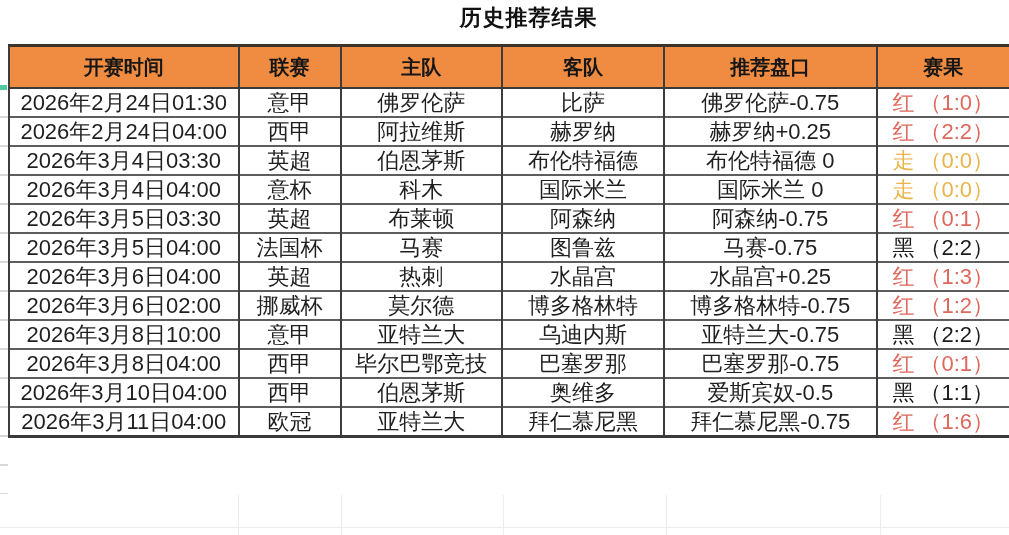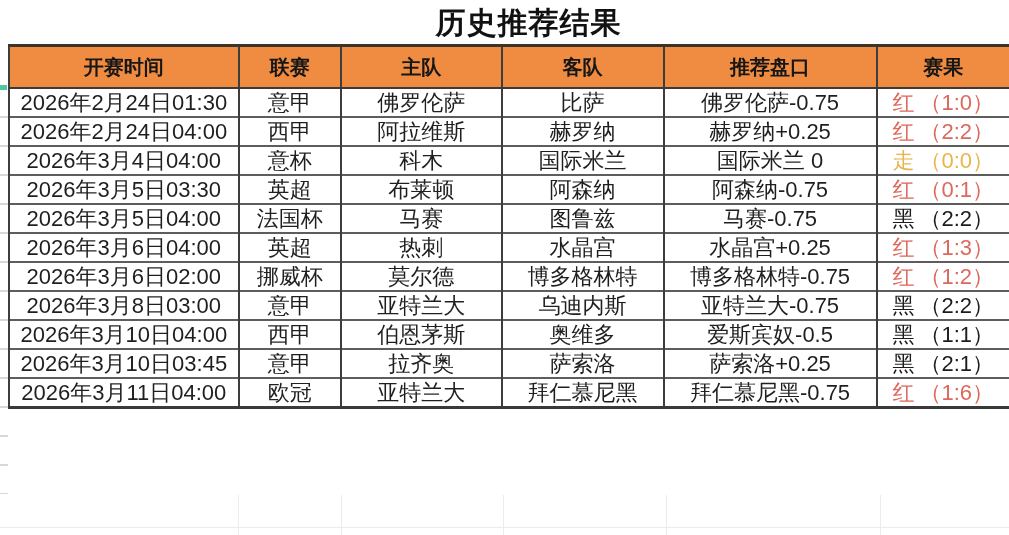--- a/index.html
+++ b/index.html
@@ -1,20 +1,20 @@
 <!DOCTYPE html>
 <html><head>
 <meta charset="utf-8">
 <style>
   html,body{margin:0;padding:0;background:#ffffff;}
   body{width:1009px;height:535px;overflow:hidden;font-family:"Liberation Sans","DejaVu Sans",sans-serif;}
   .stage{position:relative;width:1009px;height:535px;overflow:hidden;background:#fff;}
 
   .title{position:absolute;top:3px;left:0;width:1009px;box-sizing:border-box;padding-left:48px;
-         text-align:center;font-size:30px;font-weight:bold;color:#111;letter-spacing:1px;}
+         text-align:center;font-size:22px;font-weight:bold;color:#111;letter-spacing:1px;}
 
   table{position:absolute;left:8px;top:44px;border-collapse:collapse;table-layout:fixed;background:#fff;}
   th,td{padding:0;text-align:center;overflow:hidden;white-space:nowrap;}
   th{height:40px;background:#EF8C42;font-size:20px;font-weight:bold;color:#161616;
      border-top:3px solid #3c332a;border-bottom:2px solid #3a3a3a;border-left:2px solid #3d3d3d;}
   td{height:27px;font-size:22px;line-height:27px;color:#1f1f1f;
      border-top:2px solid #5d5d5d;border-left:2px solid #3d3d3d;}
   tbody tr:first-child td{border-top:none;border-radius:6px;}
   tbody tr:last-child td{border-bottom:3px solid #3a3a3a;}
 
@@ -70,20 +70,28 @@
         </tr>
         <tr>
           <td>2026年2月24日04:00</td>
           <td>西甲</td>
           <td>阿拉维斯</td>
           <td>赫罗纳</td>
           <td>赫罗纳+0.25</td>
           <td><span class="res-red">红</span><span class="res-red score">（2:2）</span></td>
         </tr>
         <tr>
+          <td>2026年3月4日03:30</td>
+          <td>英超</td>
+          <td>伯恩茅斯</td>
+          <td>布伦特福德</td>
+          <td>布伦特福德 0</td>
+          <td><span class="res-push">走</span><span class="res-push score">（0:0）</span></td>
+        </tr>
+        <tr>
           <td>2026年3月4日04:00</td>
           <td>意杯</td>
           <td>科木</td>
           <td>国际米兰</td>
           <td>国际米兰 0</td>
           <td><span class="res-push">走</span><span class="res-push score">（0:0）</span></td>
         </tr>
         <tr>
           <td>2026年3月5日03:30</td>
           <td>英超</td>
@@ -110,42 +118,42 @@
         </tr>
         <tr>
           <td>2026年3月6日02:00</td>
           <td>挪威杯</td>
           <td>莫尔德</td>
           <td>博多格林特</td>
           <td>博多格林特-0.75</td>
           <td><span class="res-red">红</span><span class="res-red score">（1:2）</span></td>
         </tr>
         <tr>
-          <td>2026年3月8日03:00</td>
+          <td>2026年3月8日10:00</td>
           <td>意甲</td>
           <td>亚特兰大</td>
           <td>乌迪内斯</td>
           <td>亚特兰大-0.75</td>
           <td><span class="res-black">黑</span><span class="res-black score">（2:2）</span></td>
+        </tr>
+        <tr>
+          <td>2026年3月8日04:00</td>
+          <td>西甲</td>
+          <td>毕尔巴鄂竞技</td>
+          <td>巴塞罗那</td>
+          <td>巴塞罗那-0.75</td>
+          <td><span class="res-red">红</span><span class="res-red score">（0:1）</span></td>
         </tr>
         <tr>
           <td>2026年3月10日04:00</td>
           <td>西甲</td>
           <td>伯恩茅斯</td>
           <td>奥维多</td>
           <td>爱斯宾奴-0.5</td>
           <td><span class="res-black">黑</span><span class="res-black score">（1:1）</span></td>
-        </tr>
-        <tr>
-          <td>2026年3月10日03:45</td>
-          <td>意甲</td>
-          <td>拉齐奥</td>
-          <td>萨索洛</td>
-          <td>萨索洛+0.25</td>
-          <td><span class="res-black">黑</span><span class="res-black score">（2:1）</span></td>
         </tr>
         <tr>
           <td>2026年3月11日04:00</td>
           <td>欧冠</td>
           <td>亚特兰大</td>
           <td>拜仁慕尼黑</td>
           <td>拜仁慕尼黑-0.75</td>
           <td><span class="res-red">红</span><span class="res-red score">（1:6）</span></td>
         </tr>
       </tbody>

